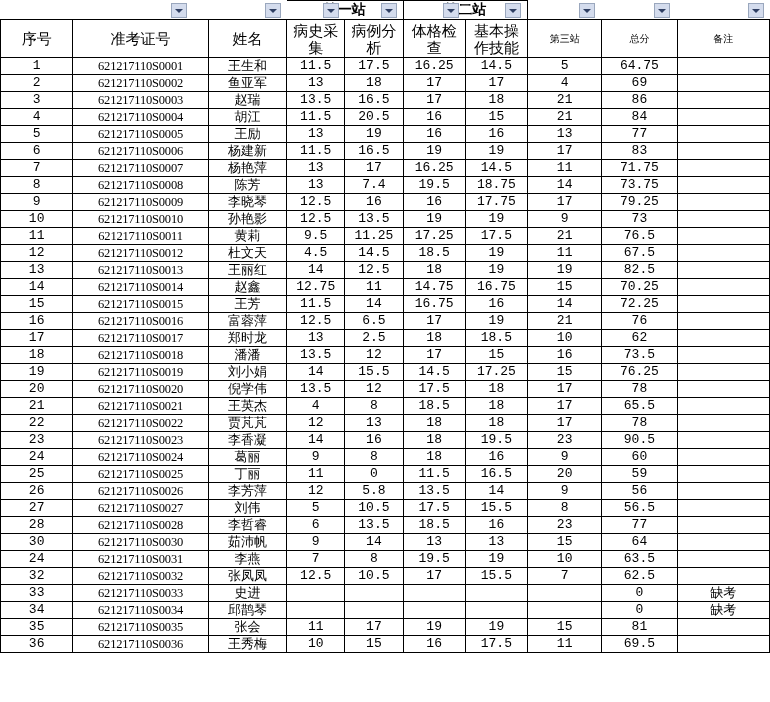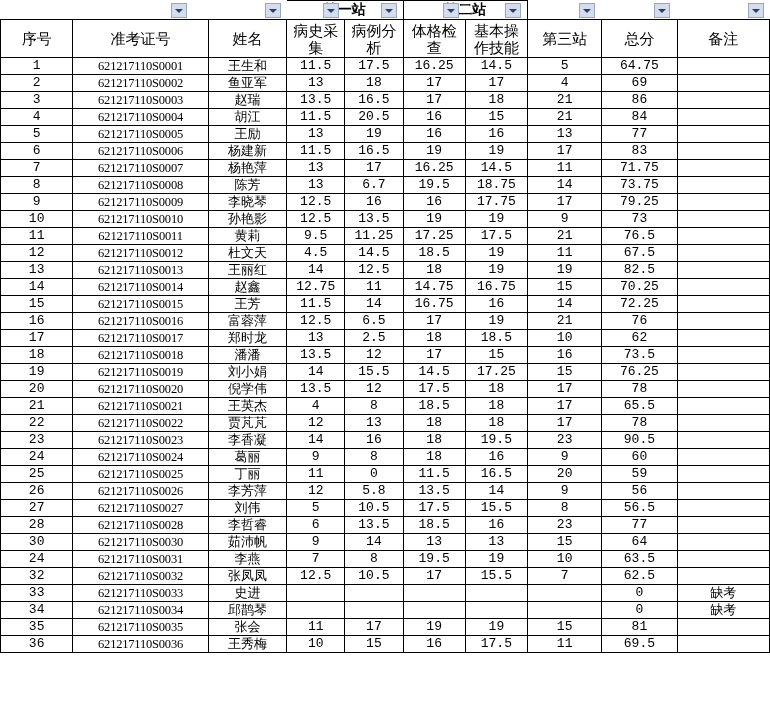--- a/index.html
+++ b/index.html
@@ -63,21 +63,21 @@
   }
   tr.head-row { height: 38px; }
   tr.head-row td {
     font-size: 15px;
     font-weight: normal;
     white-space: normal;
     line-height: 17px;
     padding: 0 1px;
   }
   tr.head-row td.wide-head {
-    font-size: 15px;
+    font-size: 10px;
   }
   tr.data-row { height: 17px; }
   tr.data-row td {
     font-size: 13px;
     font-family: "Liberation Mono", "DejaVu Sans Mono", monospace;
     line-height: 16px;
   }
   tr.data-row td.cn {
     font-family: "Liberation Sans", "DejaVu Sans", sans-serif;
     font-size: 13px;
@@ -231,21 +231,21 @@
           <td>14.5</td>
           <td>11</td>
           <td>71.75</td>
           <td class="cn"></td>
         </tr>
         <tr class="data-row">
           <td>8</td>
           <td class="ticket">621217110S0008</td>
           <td class="cn">陈芳</td>
           <td>13</td>
-          <td>6.7</td>
+          <td>7.4</td>
           <td>19.5</td>
           <td>18.75</td>
           <td>14</td>
           <td>73.75</td>
           <td class="cn"></td>
         </tr>
         <tr class="data-row">
           <td>9</td>
           <td class="ticket">621217110S0009</td>
           <td class="cn">李晓琴</td>

